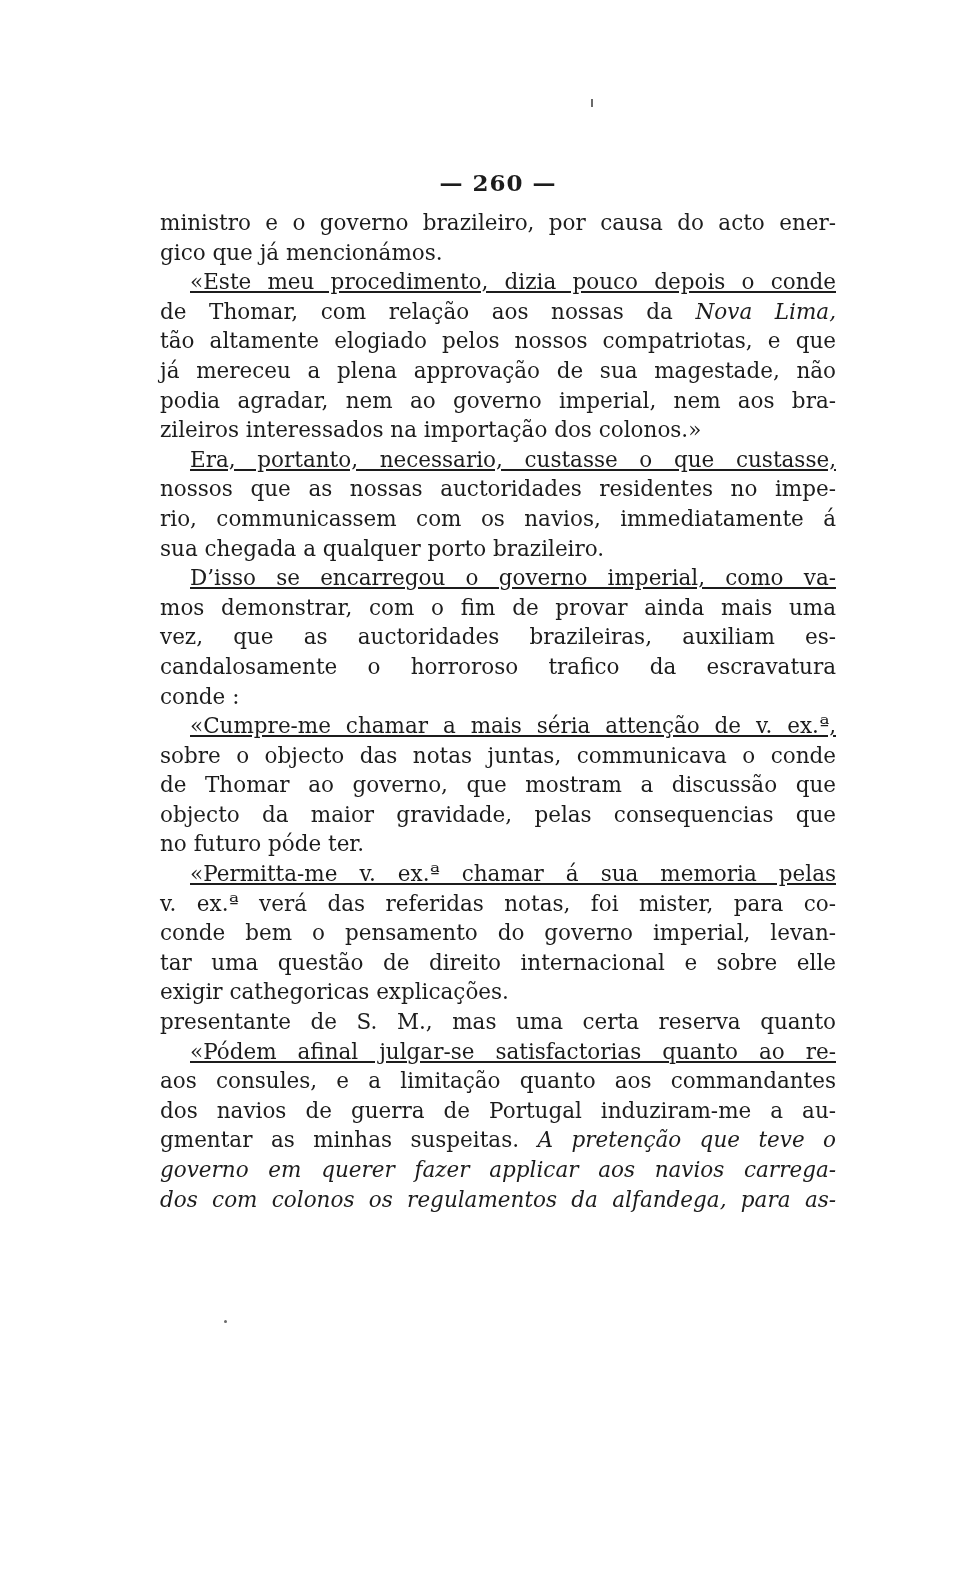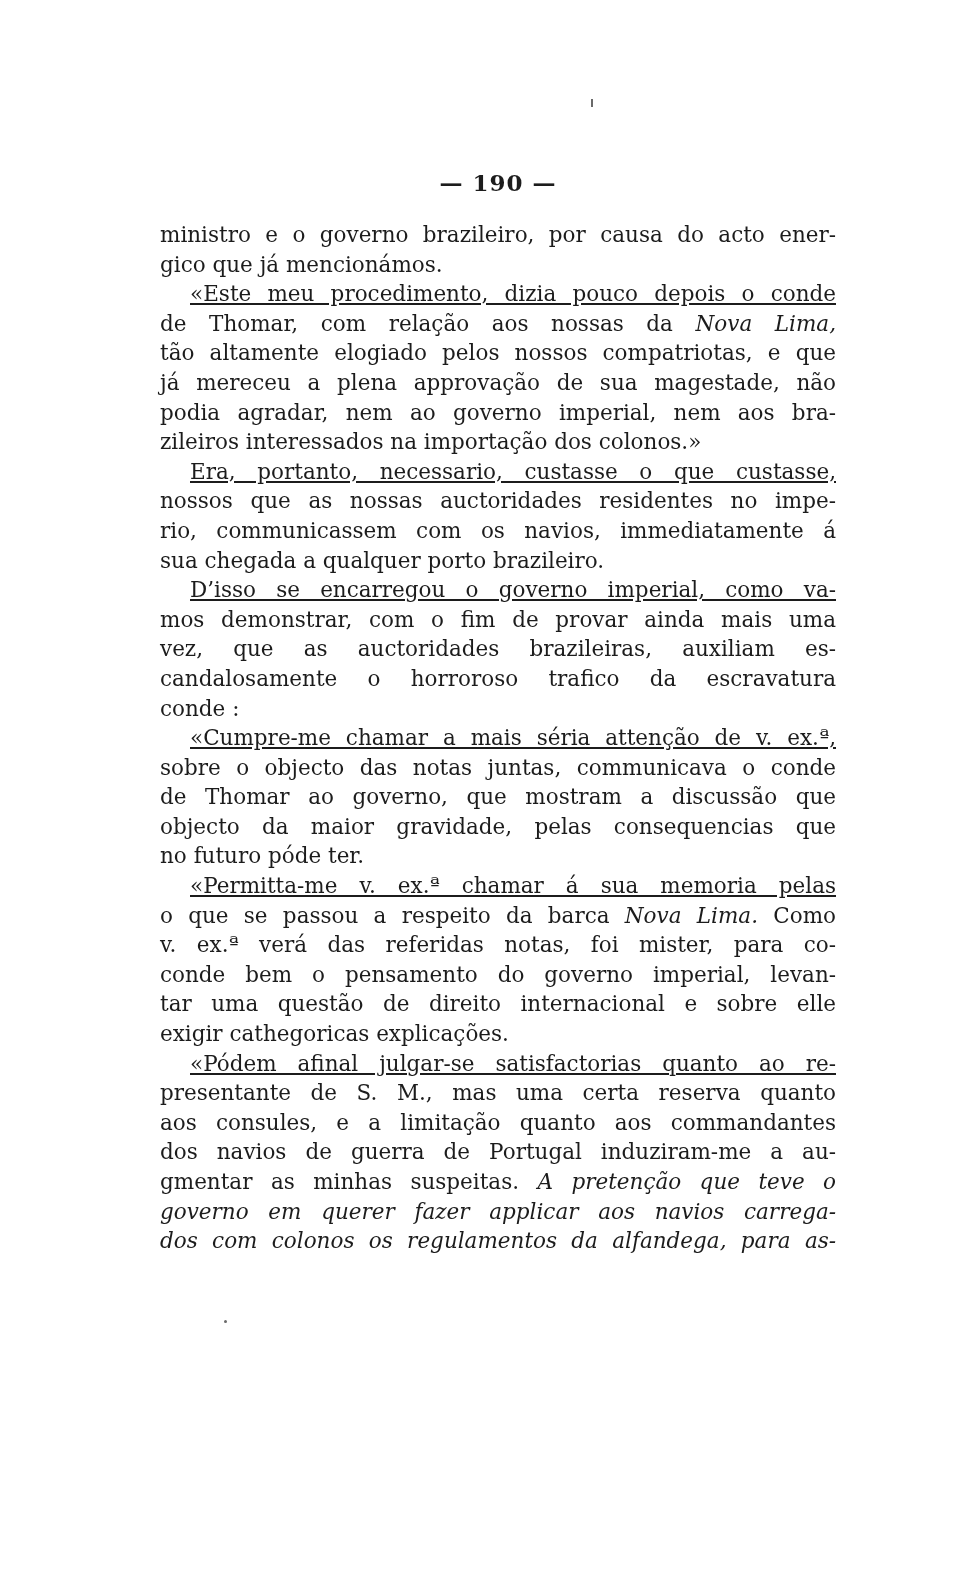--- a/index.html
+++ b/index.html
@@ -17,21 +17,21 @@
     top: 169px;
     left: 160px;
     width: 676px;
     text-align: center;
     font-size: 23px;
     font-weight: 700;
     letter-spacing: 1px;
   }
   .page-body {
     position: absolute;
-    top: 220px;
+    top: 208px;
     left: 160px;
     width: 676px;
     font-size: 21.5px;
     line-height: 29.6px;
   }
   .paragraph { margin: 0; padding: 0; }
   .line {
     text-align: justify;
     text-align-last: left;
     white-space: normal;
@@ -41,21 +41,21 @@
   .it { font-style: italic; }
   .speck { position: absolute; background: #6a6a6a; }
   .speck-top { left: 591px; top: 99px; width: 2px; height: 8px; }
   .speck-bottom { left: 224px; top: 1320px; width: 3px; height: 3px; border-radius: 50%; }
 </style>
 </head>
 <body>
 
 <div class="page">
   <div class="speck speck-top"></div>
-  <div class="page-header">— 190 —</div>
+  <div class="page-header">— 260 —</div>
   <div class="page-body">
       <div class="paragraph">
         <div class="line just"><span>ministro e o governo brazileiro, por causa do acto ener-</span></div>
         <div class="line"><span>gico que já mencionámos.</span></div>
       </div>
       <div class="paragraph">
         <div class="line indent just"><span>«Este meu procedimento, dizia pouco depois o conde</span></div>
         <div class="line just"><span>de Thomar, com relação aos nossas da </span><span class="it">Nova Lima,</span></div>
         <div class="line just"><span>tão altamente elogiado pelos nossos compatriotas, e que</span></div>
         <div class="line just"><span>já mereceu a plena approvação de sua magestade, não</span></div>
@@ -77,29 +77,28 @@
       </div>
       <div class="paragraph">
         <div class="line indent just"><span>«Cumpre-me chamar a mais séria attenção de v. ex.ª,</span></div>
         <div class="line just"><span>sobre o objecto das notas juntas, communicava o conde</span></div>
         <div class="line just"><span>de Thomar ao governo, que mostram a discussão que</span></div>
         <div class="line just"><span>objecto da maior gravidade, pelas consequencias que</span></div>
         <div class="line"><span>no futuro póde ter.</span></div>
       </div>
       <div class="paragraph">
         <div class="line indent just"><span>«Permitta-me  v. ex.ª chamar á sua memoria pelas</span></div>
-        <div class="line just"><span>o que se passou a respeito da barca </span><span class="it">Nova Lima.</span><span> Como</span></div>
         <div class="line just"><span>v. ex.ª verá das referidas notas, foi mister, para co-</span></div>
         <div class="line just"><span>conde bem o pensamento do governo imperial, levan-</span></div>
         <div class="line just"><span>tar uma questão de direito internacional e sobre elle</span></div>
         <div class="line"><span>exigir cathegoricas explicações.</span></div>
       </div>
       <div class="paragraph">
+        <div class="line just"><span>presentante de S. M., mas uma certa reserva quanto</span></div>
         <div class="line indent just"><span>«Pódem afinal julgar-se satisfactorias quanto ao re-</span></div>
-        <div class="line just"><span>presentante de S. M., mas uma certa reserva quanto</span></div>
         <div class="line just"><span>aos consules, e a limitação quanto aos commandantes</span></div>
         <div class="line just"><span>dos navios de guerra de Portugal induziram-me a au-</span></div>
         <div class="line just"><span>gmentar as minhas suspeitas. </span><span class="it">A pretenção que teve o</span></div>
         <div class="line just"><span class="it">governo em querer fazer applicar aos navios carrega-</span></div>
         <div class="line just"><span class="it">dos com colonos os regulamentos da alfandega, para as-</span></div>
       </div>
     </div>
   <div class="speck speck-bottom"></div>
 </div>
 

